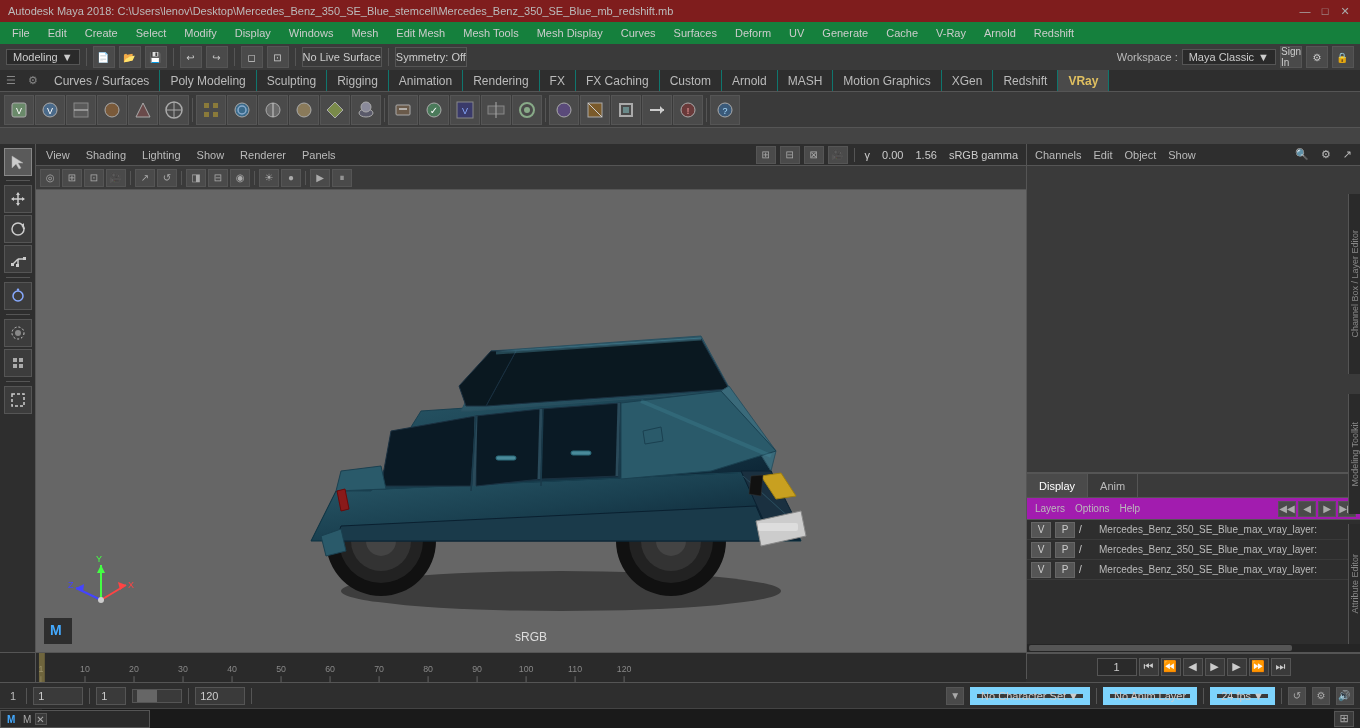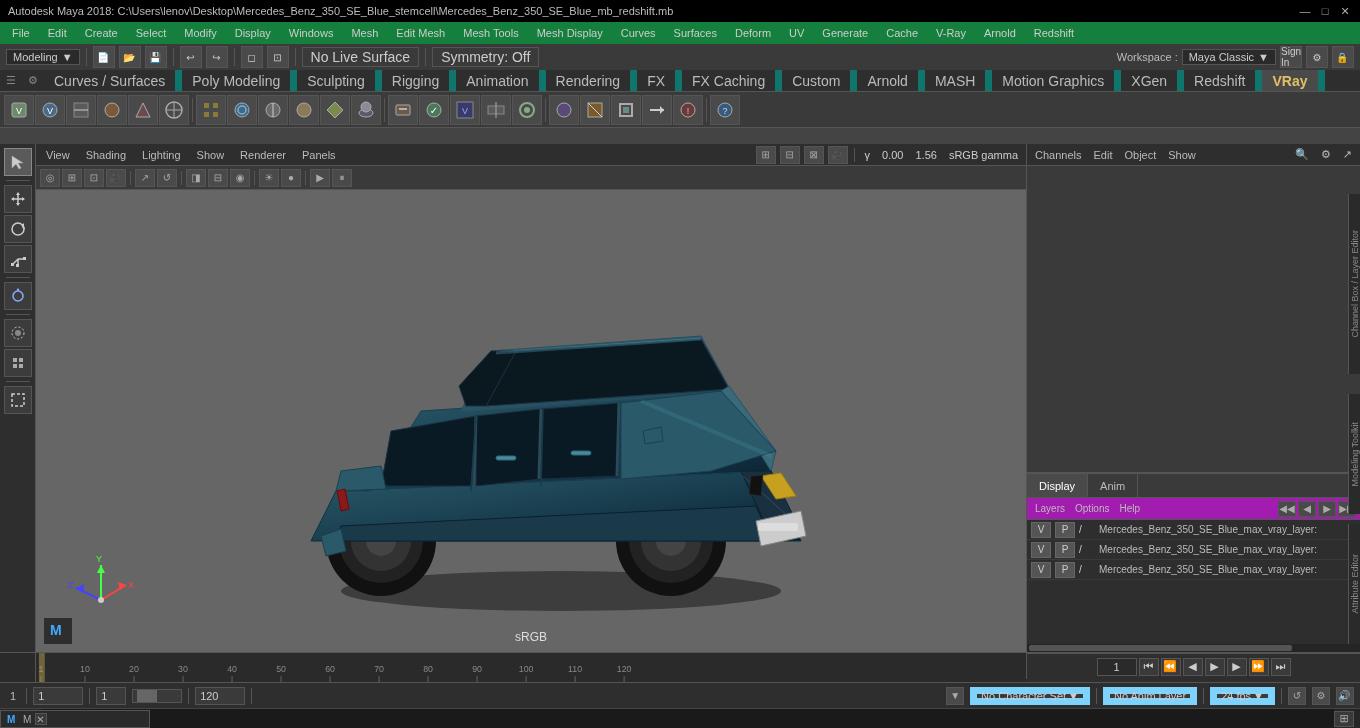--- a/index.html
+++ b/index.html
@@ -1,20 +1,20 @@
 <!DOCTYPE html>
 <html><head>
   <meta charset="utf-8">
   <style>
     * { margin: 0; padding: 0; box-sizing: border-box; }
     body { width: 1360px; height: 728px; background: #444; font-family: 'Arial', sans-serif; font-size: 11px; color: #ccc; overflow: hidden; user-select: none; }
 
     
     #title-bar {
-      width: 100%; height: 22px; background: #000000; display: flex; align-items: center; justify-content: space-between;
+      width: 100%; height: 22px; background: #7f1d1d; display: flex; align-items: center; justify-content: space-between;
       padding: 0 8px; color: #aaa; font-size: 11px;
     }
     #title-bar .title-text { flex: 1; text-align: left; font-size: 11px; color: #bbb; white-space: nowrap; overflow: hidden; text-overflow: ellipsis; }
     #title-bar .win-controls { display: flex; gap: 6px; }
     #title-bar .win-btn { width: 14px; height: 14px; display: flex; align-items: center; justify-content: center; font-size: 11px; cursor: pointer; color: #aaa; }
 
     
     #menu-bar {
       width: 100%; height: 22px; background: #15803d; display: flex; align-items: center;
       padding: 0 4px; gap: 2px;
@@ -25,29 +25,29 @@
     #workspace-bar {
       width: 100%; height: 26px; background: #3a3a3a; display: flex; align-items: center;
       justify-content: space-between; padding: 0 6px;
     }
     .workspace-left { display: flex; align-items: center; gap: 4px; }
     .workspace-dropdown { background: #2a2a2a; border: 1px solid #555; color: #ccc; font-size: 11px; padding: 2px 6px; height: 16px; display: flex; align-items: center; gap: 4px; cursor: pointer; }
     .workspace-label { color: #bbb; font-size: 11px; }
     .workspace-right { display: flex; align-items: center; gap: 4px; }
     .tb-separator { width: 1px; height: 18px; background: #555; margin: 0 2px; }
     .tb-btn { width: 22px; height: 22px; background: #4a4a4a; border: 1px solid #555; cursor: pointer; display: flex; align-items: center; justify-content: center; font-size: 10px; color: #ccc; }
-    .tb-text { font-size: 14px; color: #ccc; padding: 0 8px; background: #3a3a3a; border: 1px solid #555; height: 20px; display: flex; align-items: center; cursor: pointer; }
+    .tb-text { font-size: 11px; color: #ccc; padding: 0 0; background: #3a3a3a; border: 1px solid #555; height: 20px; display: flex; align-items: center; cursor: pointer; }
 
     
     #tab-strip {
       width: 100%; height: 22px; background: #2e2e2e; display: flex; align-items: stretch;
       border-bottom: 1px solid #555;
     }
     .tab-icon { width: 22px; display: flex; align-items: center; justify-content: center; color: #888; cursor: pointer; }
-    .tab-item { padding: 0 10px; display: flex; align-items: center; font-size: 14px; color: #bbb; cursor: pointer; border-right: 7px solid #0f766e; white-space: nowrap; }
+    .tab-item { padding: 0 10px; display: flex; align-items: center; font-size: 12px; color: #bbb; cursor: pointer; border-right: 1px solid #0f766e; white-space: nowrap; }
     .tab-vray { background: #4a4a4a; color: #e0c060; font-weight: bold; }
 
     
     #icon-bar {
       width: 100%; height: 36px; background: #3a3a3a; display: flex; align-items: center;
       padding: 0 4px; gap: 1px; border-bottom: 1px solid #555;
     }
     .icon-btn { width: 30px; height: 30px; background: #4a4a4a; border: 1px solid #555; cursor: pointer; display: flex; align-items: center; justify-content: center; font-size: 14px; color: #ccc; }
     .icon-separator { width: 1px; height: 24px; background: #555; margin: 0 2px; }
 

